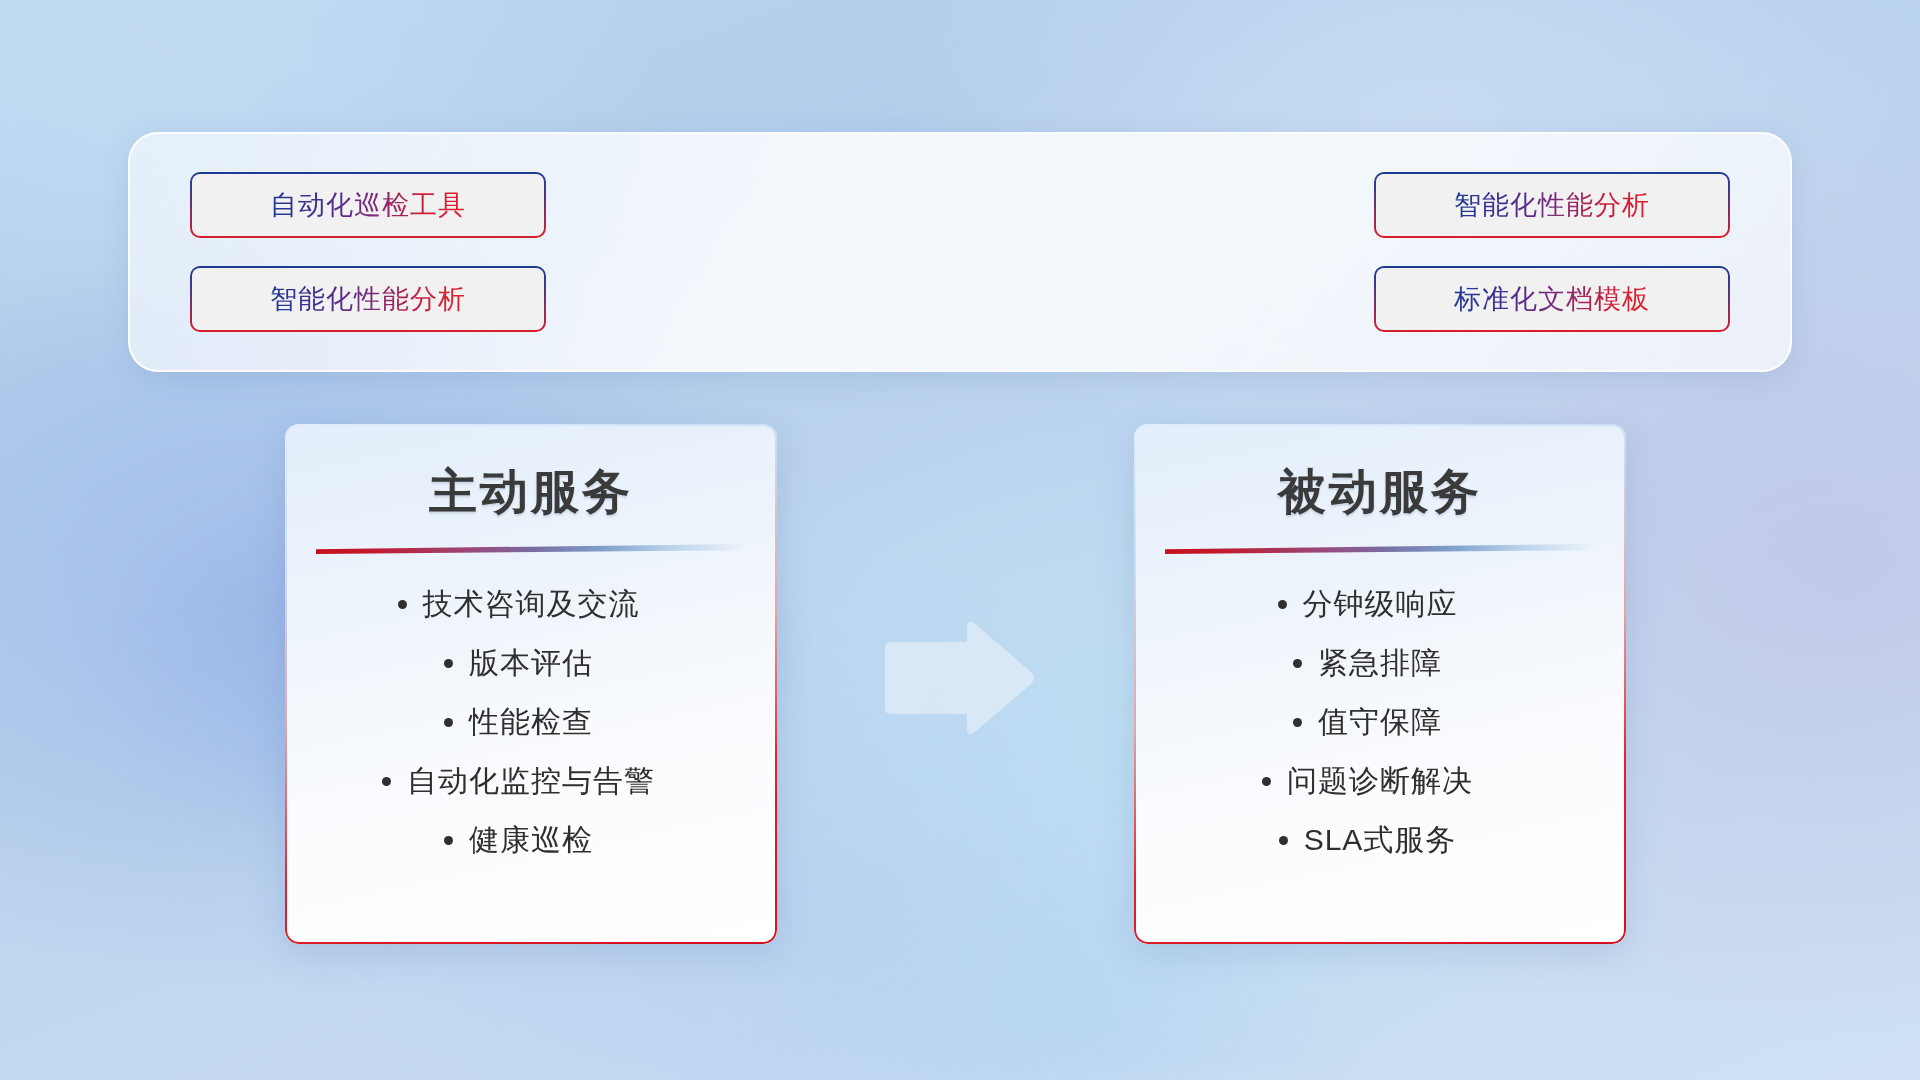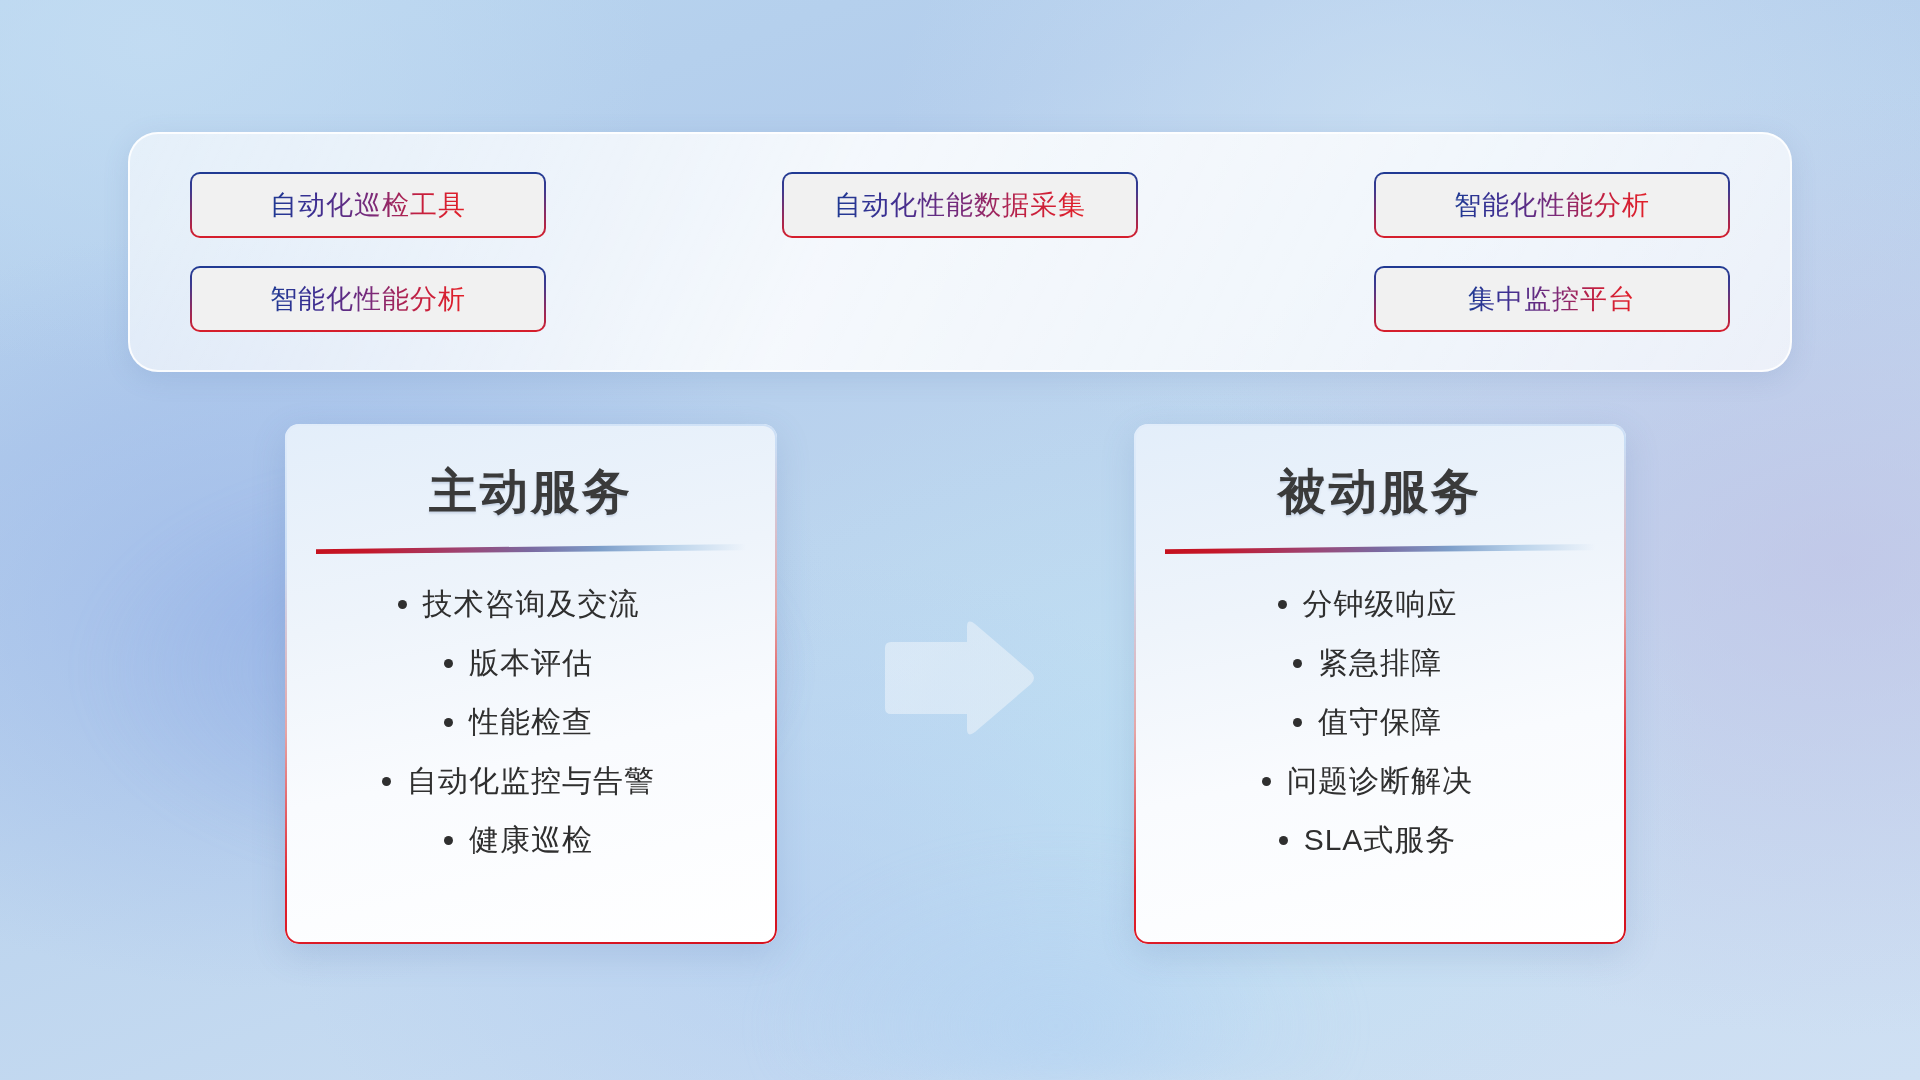--- a/index.html
+++ b/index.html
@@ -178,33 +178,30 @@
 
 <div id="stage">
 
   <section class="top-panel">
 
     <div class="chip-row">
       <div class="chip">
         <span class="chip-label">自动化巡检工具</span>
       </div>
       <div class="chip">
-        <span class="chip-label">自动化性能数据采集</span>
-      </div>
-      <div class="chip">
         <span class="chip-label">智能化性能分析</span>
       </div>
     </div>
 
     <div class="chip-row">
       <div class="chip">
         <span class="chip-label">智能化性能分析</span>
       </div>
       <div class="chip">
-        <span class="chip-label">集中监控平台</span>
+        <span class="chip-label">标准化文档模板</span>
       </div>
     </div>
 
   </section>
 
   <section class="card" id="card-proactive">
     <h2 class="card-title">主动服务</h2>
     <div class="card-divider"></div>
     <ul class="card-list">
       <li class="card-item">技术咨询及交流</li>

